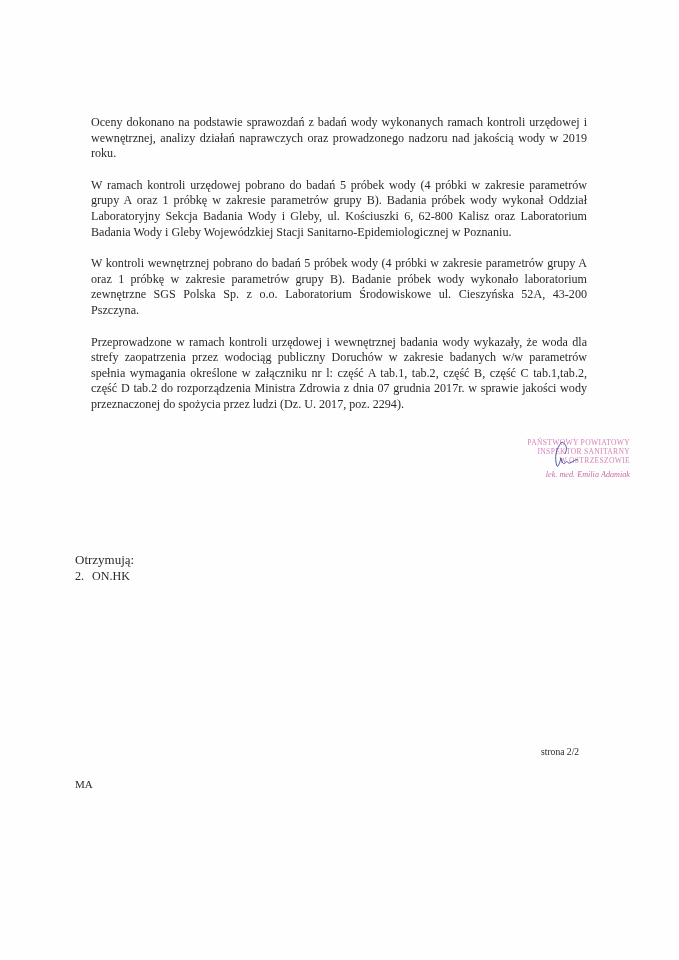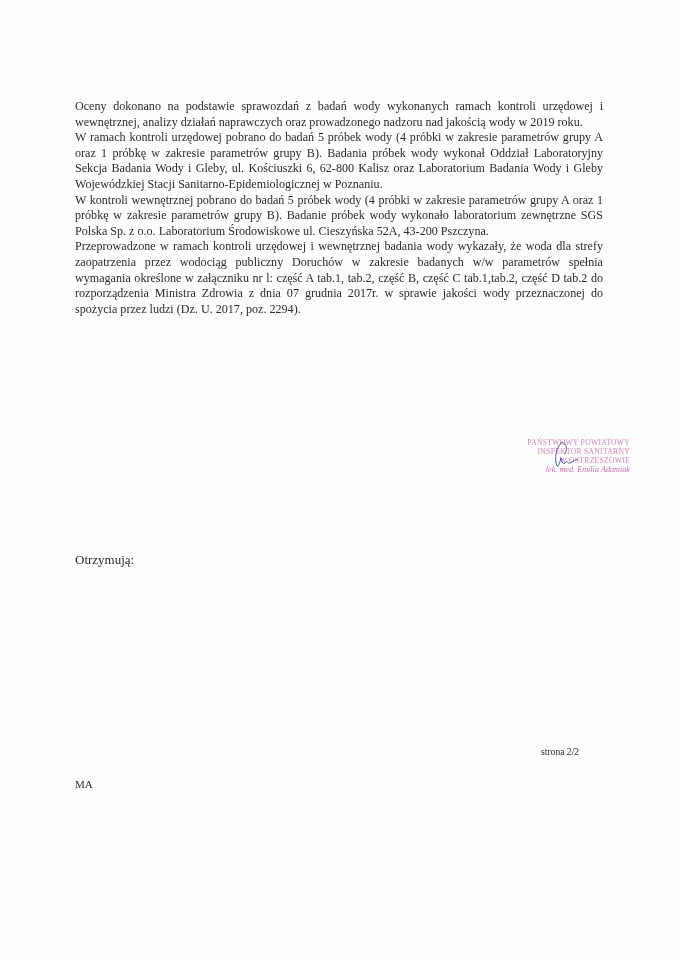--- a/index.html
+++ b/index.html
@@ -10,28 +10,28 @@
       color: #2a2a2a;
       position: relative;
       overflow: hidden;
     }
     .page { position: absolute; left: 0; top: 0; width: 679px; height: 960px; background: #fefefe; }
     .body-text {
       position: absolute; left: 75px; top: 99px; width: 528px;
       font-size: 12.1px; line-height: 15.6px;
       text-align: justify;
     }
-    .body-text p { margin: 0; }
+    .body-text p { margin: 16px; }
     .stamp {
       position: absolute; left: 480px; top: 438px; width: 150px;
       text-align: right; color: #d684b8;
       font-family: "Liberation Serif", serif;
     }
     .stamp .line { font-size: 7.6px; line-height: 9px; letter-spacing: 0.3px; text-transform: uppercase; }
-    .stamp .name { font-size: 8.2px; font-style: italic; color: #c86aa9; }
+    .stamp .name { font-size: 8.2px; font-style: italic; margin-top: 5px; color: #c86aa9; }
     .signature { position: absolute; left: 548px; top: 440px; }
     .recipients {
       position: absolute; left: 75px; top: 552px; font-size: 12.1px; line-height: 15.8px;
     }
     .recipients .heading { font-size: 13px; margin-bottom: 1px; }
     .recipients ol { margin: 0; padding: 0; list-style: none; }
     .recipients li { margin: 0; }
     .recipients .num { display: inline-block; width: 14px; }
     .footer-left { position: absolute; left: 75px; top: 778px; font-size: 11px; }
     .footer-right { position: absolute; left: 541px; top: 746px; font-size: 9.6px; }
@@ -53,18 +53,22 @@
     <div class="line">W OSTRZESZOWIE</div>
     <div class="name">lek. med. Emilia Adamiak</div>
   </div>
   <svg class="signature" width="34" height="30" viewBox="0 0 34 30">
     <path d="M14 2 C8 8, 6 18, 9 26 C10 28, 12 22, 13 18 C14 22, 15 26, 18 22 C19 20, 20 24, 22 23 C25 21, 28 20, 30 19 M14 2 C18 4, 20 8, 17 14" fill="none" stroke="#3b4fa0" stroke-width="0.9"></path>
   </svg>
 
   <div class="recipients">
     <div class="heading">Otrzymują:</div>
     <ol>
+      <li>
+        <span class="num">2.</span>
+        <span>ON.HK</span>
+      </li>
     </ol>
   </div>
 
   <div class="footer-left">MA</div>
   <div class="footer-right">strona 2/2</div>
 </div>
 
 </body></html>

